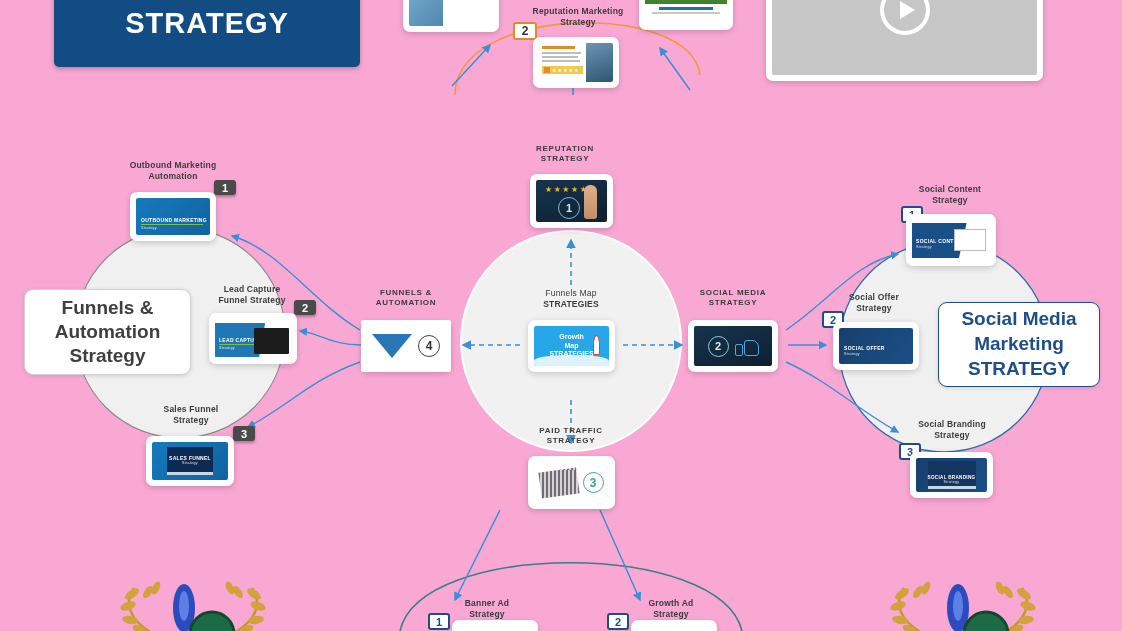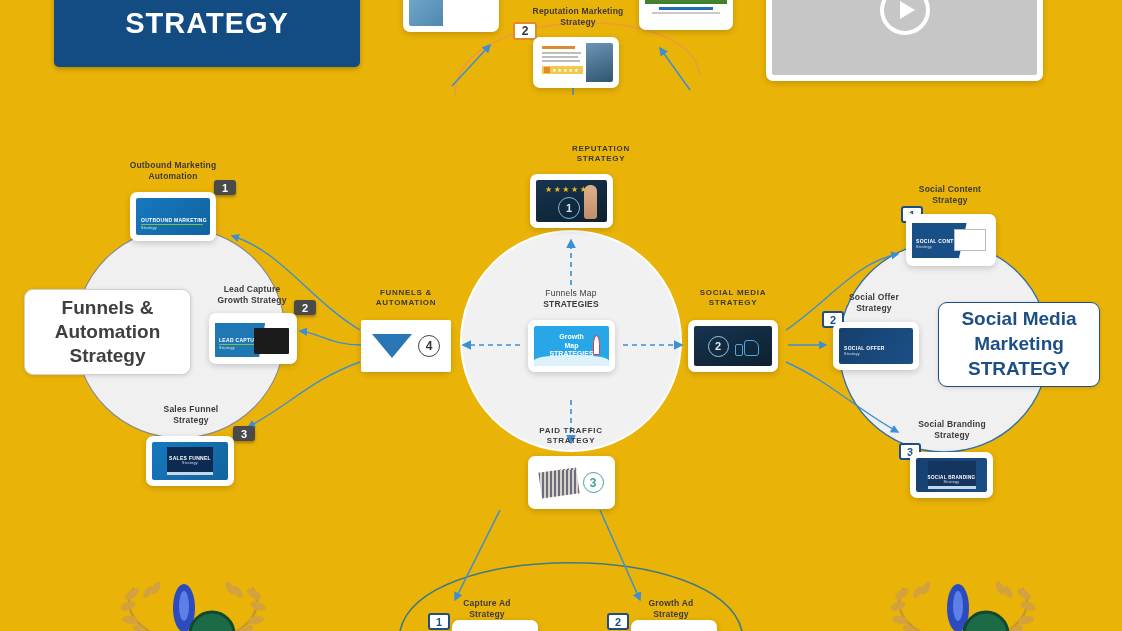--- a/index.html
+++ b/index.html
@@ -5,21 +5,21 @@
   * { box-sizing: border-box; }
   html, body {
     margin: 0; padding: 0;
     background: #e8e8e8;
     font-family: "Liberation Sans", sans-serif;
   }
   #stage {
     position: relative;
     width: 1122px; height: 631px;
     overflow: hidden;
-    background: #eab308;
+    background: #f9a8d4;
   }
 
   .card {
     position: absolute;
     background: #ffffff;
     border-radius: 7px;
     box-shadow: 0 2px 6px rgba(0,0,0,0.18);
     padding: 6px;
   }
   .card .thumb {
@@ -231,21 +231,21 @@
   </div>
 
   <div class="card" style="left:766px; top:-62px; width:277px; height:143px;">
     <div class="thumb t-gray" style="background:#c6c6c6;display:flex;align-items:center;justify-content:center;">
       <div style="width:50px;height:50px;border-radius:50%;border:4px solid #fff;display:flex;align-items:center;justify-content:center;">
         <div style="width:0;height:0;border-left:15px solid #fff;border-top:9px solid transparent;border-bottom:9px solid transparent;margin-left:5px;"></div>
       </div>
     </div>
   </div>
 
-  <div class="cap upper" style="left:541px; top:144px; width:120px;">
+  <div class="cap upper" style="left:505px; top:144px; width:120px;">
     <div>REPUTATION</div>
     <div>STRATEGY</div>
   </div>
   <div class="card" style="left:530px; top:174px; width:83px; height:54px;">
     <div class="thumb t-darknavy">
       <div class="stars" style="left:9px; top:6px;">
         <span class="star">★</span>
         <span class="star">★</span>
         <span class="star">★</span>
         <span class="star">★</span>
@@ -322,21 +322,21 @@
   <div class="card" style="left:130px; top:192px; width:86px; height:49px;">
     <div class="thumb t-blue">
       <div class="tt" style="left:5px; top:19px;">OUTBOUND MARKETING</div>
       <div class="rule" style="left:5px; top:26px; width:62px;"></div>
       <div class="tt sub" style="left:5px; top:28px;">Strategy</div>
     </div>
   </div>
 
   <div class="cap" style="left:197px; top:284px; width:110px;">
     <div>Lead Capture</div>
-    <div>Growth Strategy</div>
+    <div>Funnel Strategy</div>
   </div>
   <div class="badge dark" style="left:294px; top:300px;">2</div>
   <div class="card" style="left:209px; top:313px; width:88px; height:51px;">
     <div class="thumb t-white">
       <div style="position:absolute;left:0;top:4px;width:66%;height:34px;background:#1f77b4;clip-path:polygon(0 0,100% 0,88% 100%,0 100%);"></div>
       <div class="tt" style="left:4px; top:18px;">LEAD CAPTURE</div>
       <div class="rule" style="left:4px; top:25px; width:45px;"></div>
       <div class="tt sub" style="left:4px; top:27px;">Strategy</div>
       <div style="position:absolute;right:2px;top:9px;width:35px;height:26px;background:#1b1b1b;border-radius:1px;"></div>
     </div>
@@ -396,21 +396,21 @@
   <div class="card" style="left:910px; top:452px; width:83px; height:46px;">
     <div class="thumb t-deepblue" style="display:flex;align-items:center;justify-content:center;">
       <div style="width:48px;height:28px;background:#143560;border-bottom:3px solid #c7d6e6;display:flex;flex-direction:column;align-items:center;justify-content:flex-end;padding-bottom:2px;">
         <div class="tt" style="position:relative;left:0;top:0;font-size:4.6px;">SOCIAL BRANDING</div>
         <div class="tt sub" style="position:relative;left:0;top:0;">Strategy</div>
       </div>
     </div>
   </div>
 
   <div class="cap" style="left:440px; top:598px; width:94px;">
-    <div>Capture Ad</div>
+    <div>Banner Ad</div>
     <div>Strategy</div>
   </div>
   <div class="badge outline-blue" style="left:428px; top:613px;">1</div>
   <div class="card" style="left:452px; top:620px; width:86px; height:42px;">
     <div class="thumb t-white"></div>
   </div>
 
   <div class="cap" style="left:628px; top:598px; width:86px;">
     <div>Growth Ad</div>
     <div>Strategy</div>

